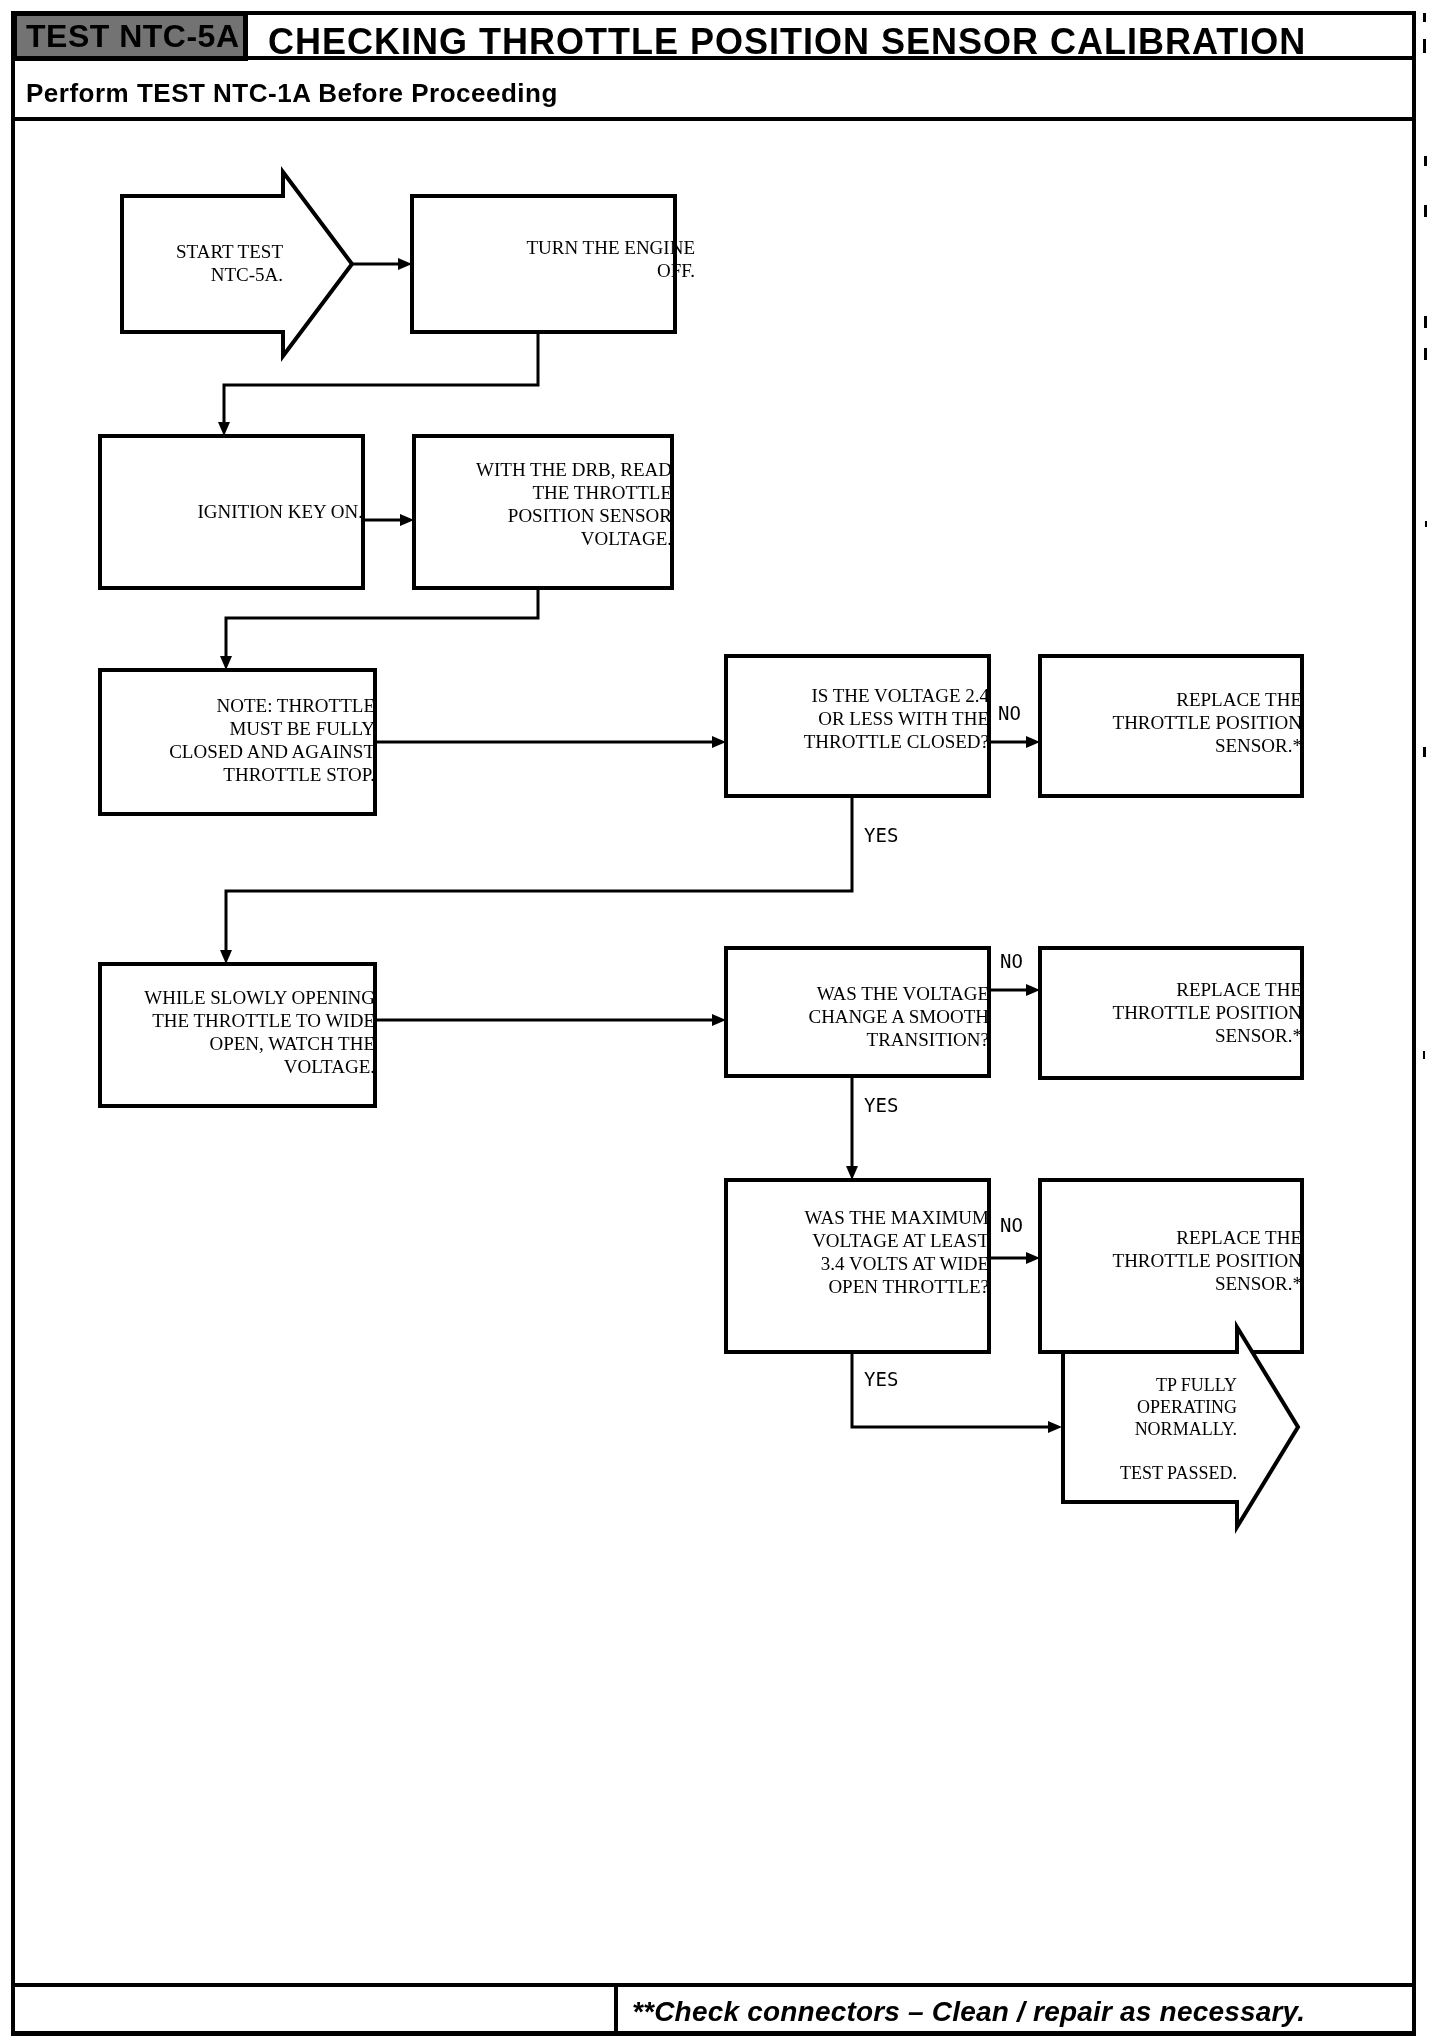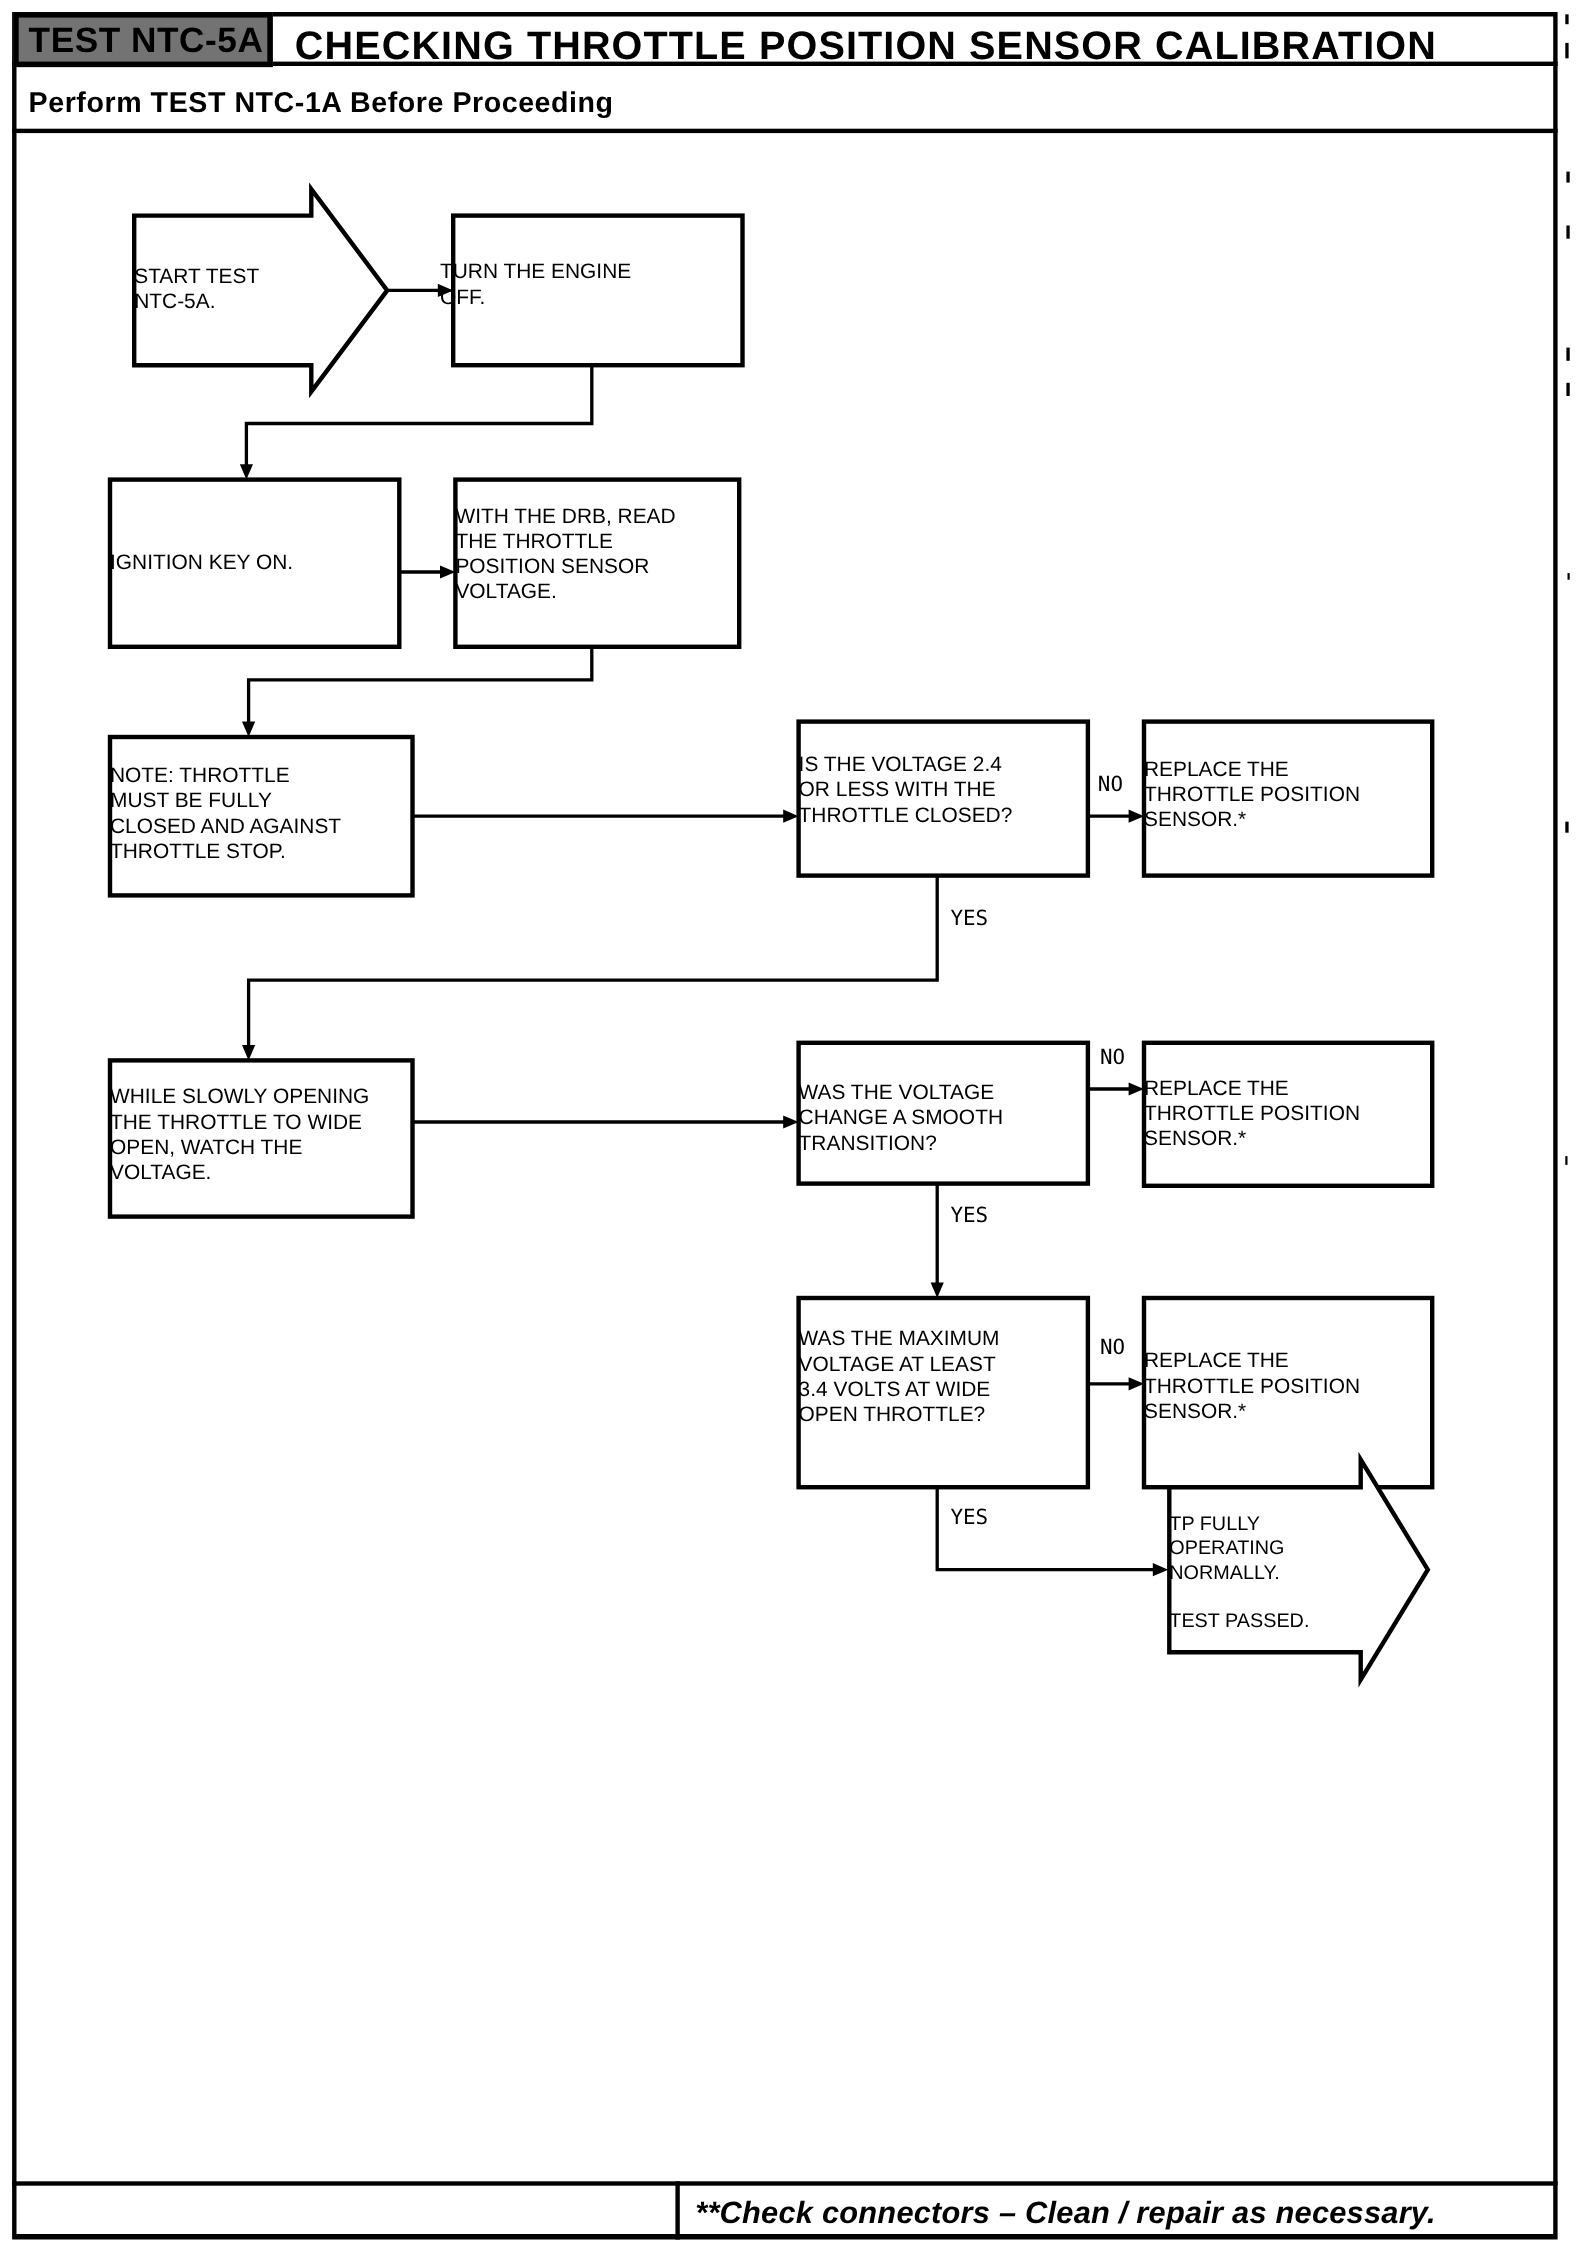--- a/index.html
+++ b/index.html
@@ -25,22 +25,22 @@
     position:absolute; left:26px; top:78px;
     font-size:26px; font-weight:bold; letter-spacing:0.5px; white-space:nowrap;
   }
   
   svg.flow { position:absolute; left:0; top:0; }
   svg.flow .shape { fill:#fff; stroke:#000; stroke-width:4; }
   svg.flow .conn  { fill:none; stroke:#000; stroke-width:3; }
   svg.flow .head  { fill:#000; stroke:none; }
   
   .nl {
-    position:absolute; text-align:left; white-space:pre-line;
-    font-family:Liberation Sans, sans-serif;
+    position:absolute; text-align:right; white-space:pre-line;
+    font-family:Liberation Serif, serif;
     font-size:19px; line-height:23px; color:#000; box-sizing:border-box;
   }
   .el {
     position:absolute; font-family:"DejaVu Sans Mono", monospace;
     font-size:19px; line-height:23px; color:#000; white-space:nowrap;
   }
   
   .footer-cell {
     position:absolute; top:1987px; height:49px; display:flex; align-items:center;
     font-weight:bold; font-style:italic; white-space:nowrap; box-sizing:border-box;
@@ -163,21 +163,21 @@
       <polygon class="head" points="1062,1427 1048,1421 1048,1433"></polygon>
     </g>
 
     <g>
       <polygon class="shape" points="1063,1352 1237,1352 1237,1327 1298,1427 1237,1527 1237,1502 1063,1502"></polygon>
     </g>
   </svg>
 
   <div class="nl" style="left:122px; top:196px; width:161px; padding-top:44px;">START TEST
 NTC-5A.</div>
-  <div class="nl" style="left:400px; top:196px; width:263px; padding-top:40px;">TURN THE ENGINE
+  <div class="nl" style="left:432px; top:196px; width:263px; padding-top:40px;">TURN THE ENGINE
 OFF.</div>
   <div class="nl" style="left:100px; top:436px; width:263px; padding-top:64px;">IGNITION KEY ON.</div>
   <div class="nl" style="left:414px; top:436px; width:258px; padding-top:22px;">WITH THE DRB, READ
 THE THROTTLE
 POSITION SENSOR
 VOLTAGE.</div>
   <div class="nl" style="left:100px; top:670px; width:275px; padding-top:24px;">NOTE: THROTTLE
 MUST BE FULLY
 CLOSED AND AGAINST
 THROTTLE STOP.</div>

